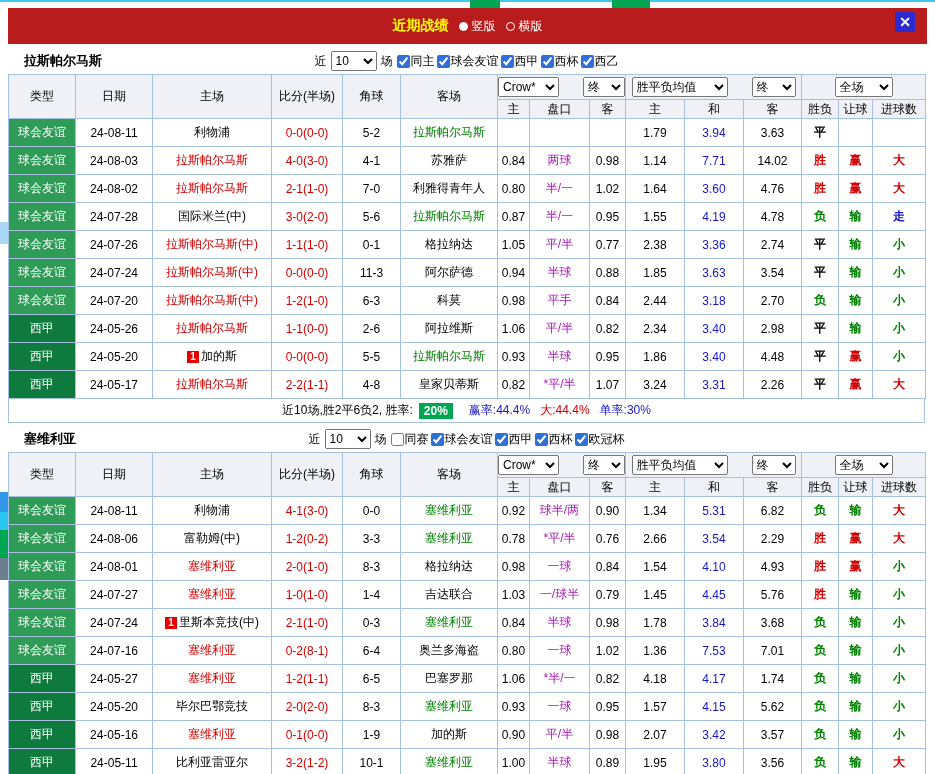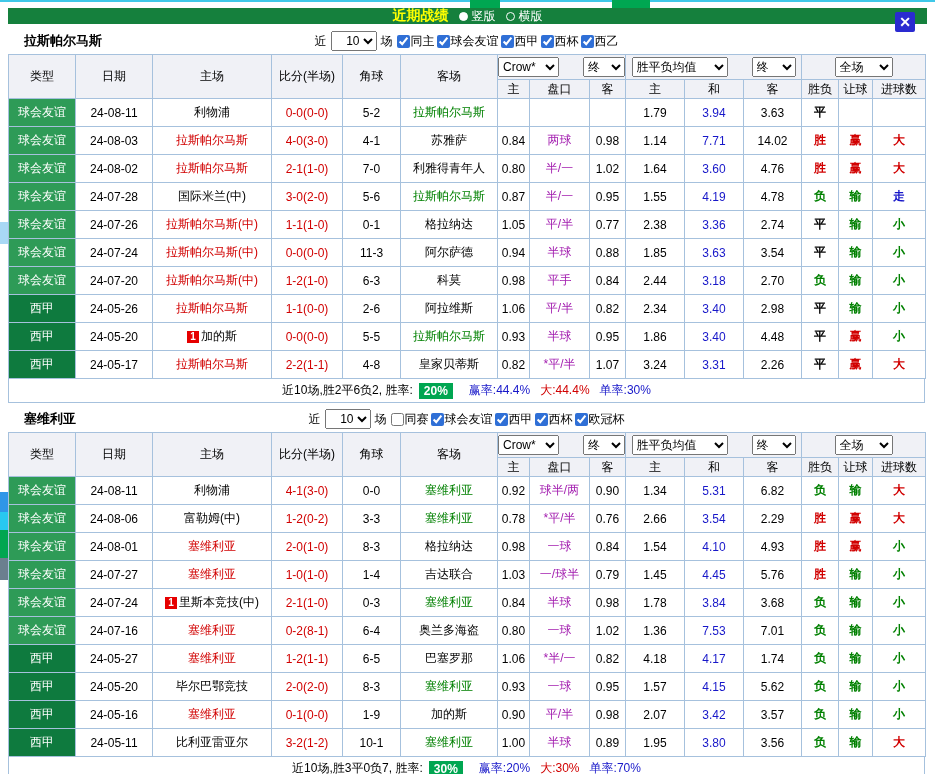--- a/index.html
+++ b/index.html
@@ -15,21 +15,21 @@
   .left-edge { position:absolute; left:0; top:8px; width:8px; height:766px; background:#fff; }
   .left-edge div { position:absolute; left:0; width:8px; }
   .le-1 { top:214px; height:22px; background:#a8d8f5; }
   .le-2 { top:484px; height:20px; background:#2f96e8; }
   .le-3 { top:504px; height:18px; background:#28c8f0; }
   .le-4 { top:522px; height:28px; background:#00a651; }
   .le-5 { top:550px; height:22px; background:#6b7f8f; }
 
   .modal { position:absolute; left:8px; top:8px; width:919px; background:#fff; }
 
-  .titlebar { position:relative; height:16px; background:#15803d; display:flex;
+  .titlebar { position:relative; height:36px; background:#b91c1c; display:flex;
     align-items:center; justify-content:center; color:#fff; }
   .title-group { display:flex; align-items:center; gap:10px; }
   .title { color:#ffff00; font-weight:bold; font-size:14px; }
   .radio-label { display:inline-flex; align-items:center; cursor:pointer; font-size:12px; color:#fff; }
   .radio { display:inline-block; width:9px; height:9px; border:1px solid #fff;
     border-radius:50%; margin-right:4px; background:transparent; }
   .radio.sel { background:#fff; }
   .close { position:absolute; right:12px; top:4px; width:20px; height:20px;
     background:#2a2ad0; color:#fff; font-weight:bold; font-size:14px; line-height:20px;
     text-align:center; border-radius:2px; cursor:pointer; }
@@ -37,21 +37,21 @@
   .section { margin-top:4px; }
   .section + .section { margin-top:3px; }
 
   .filter-row { position:relative; height:26px; display:flex; align-items:center; justify-content:center; }
   .team-name { position:absolute; left:16px; font-weight:bold; font-size:13px; }
   .filters { display:flex; align-items:center; gap:4px; }
   .cbs { display:inline-flex; align-items:center; }
   .cbs label { display:inline-flex; align-items:center; margin-right:2px; cursor:pointer; }
   .cbs input { accent-color:#2f6fd6; width:13px; height:13px; margin:0 1px 0 0; }
   select { font-size:12px; height:20px; font-family:"Liberation Sans", sans-serif; }
-  .count-select { width:46px;text-align:right; }
+  .count-select { width:46px; }
   .sel-odds  { width:64px; }
   .sel-time  { width:44px; }
   .sel-avg   { width:96px; }
   .sel-scope { width:58px; }
 
   table { border-collapse:collapse; table-layout:fixed; width:917px; }
   th, td { border:1px solid #a6c1dd; text-align:center; overflow:hidden;
     white-space:nowrap; font-weight:normal; font-size:12px; }
   thead th { background:#f0f1f6; }
   thead tr.top th { height:25px; }

